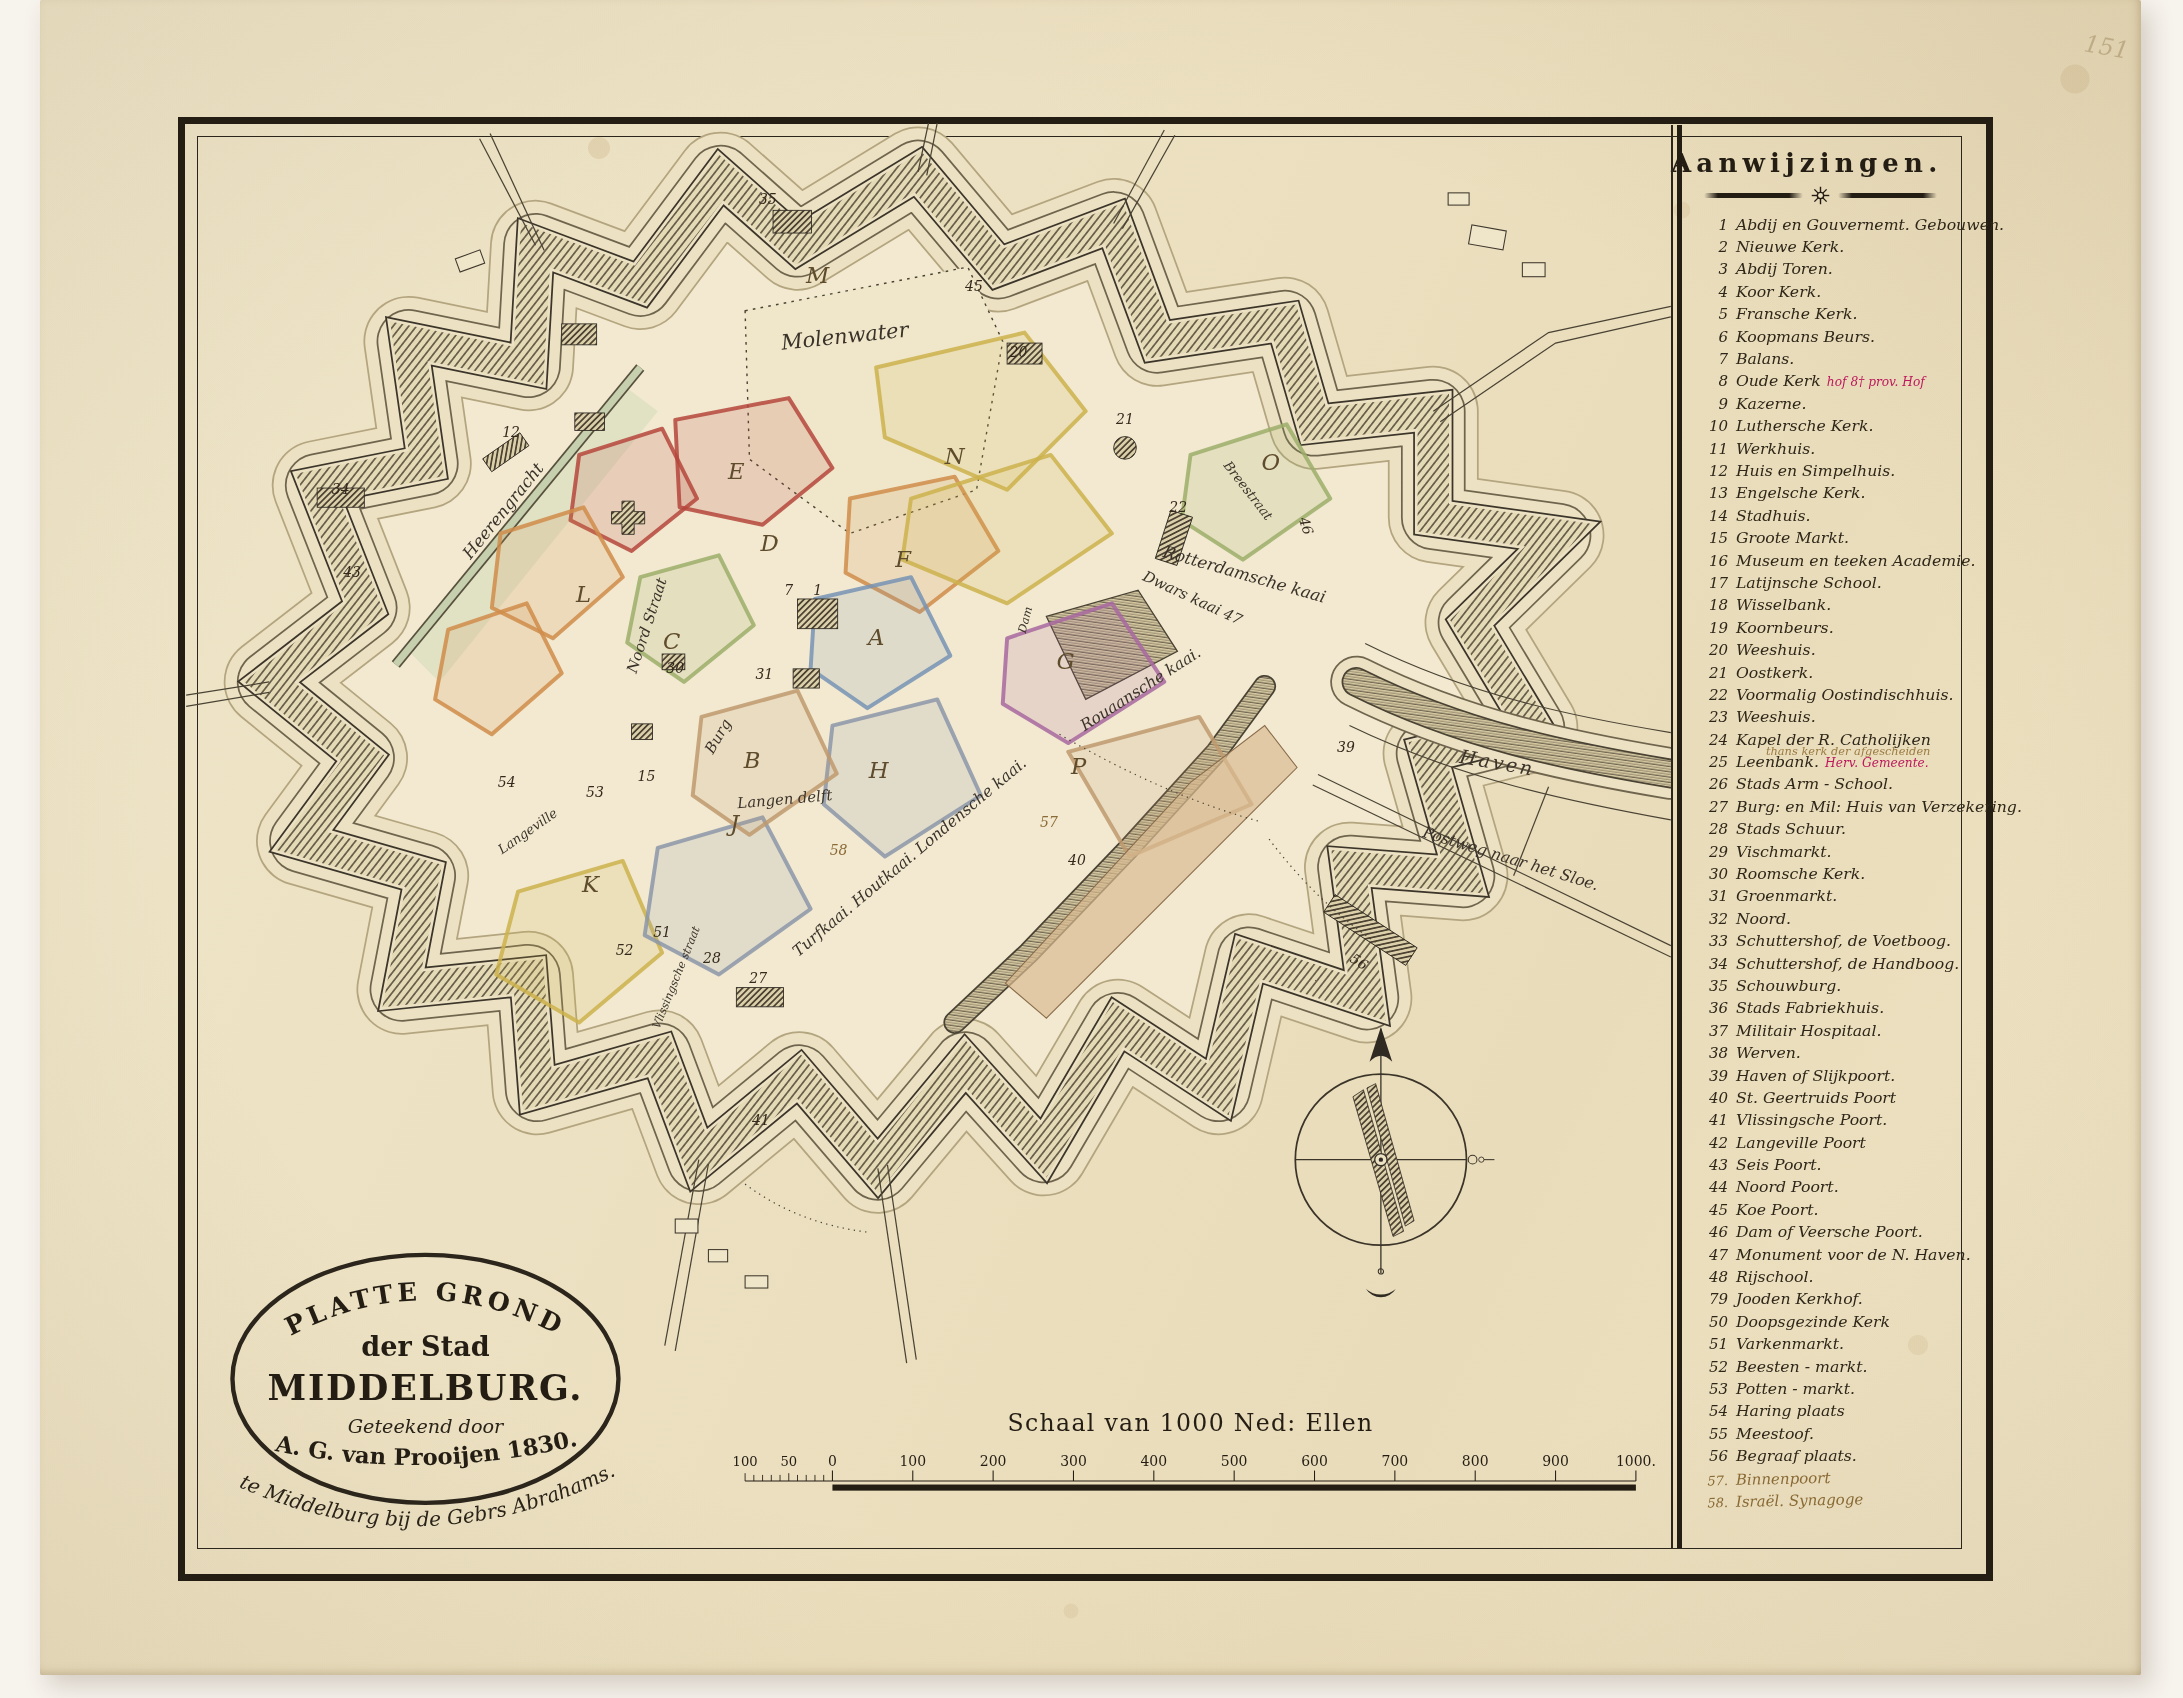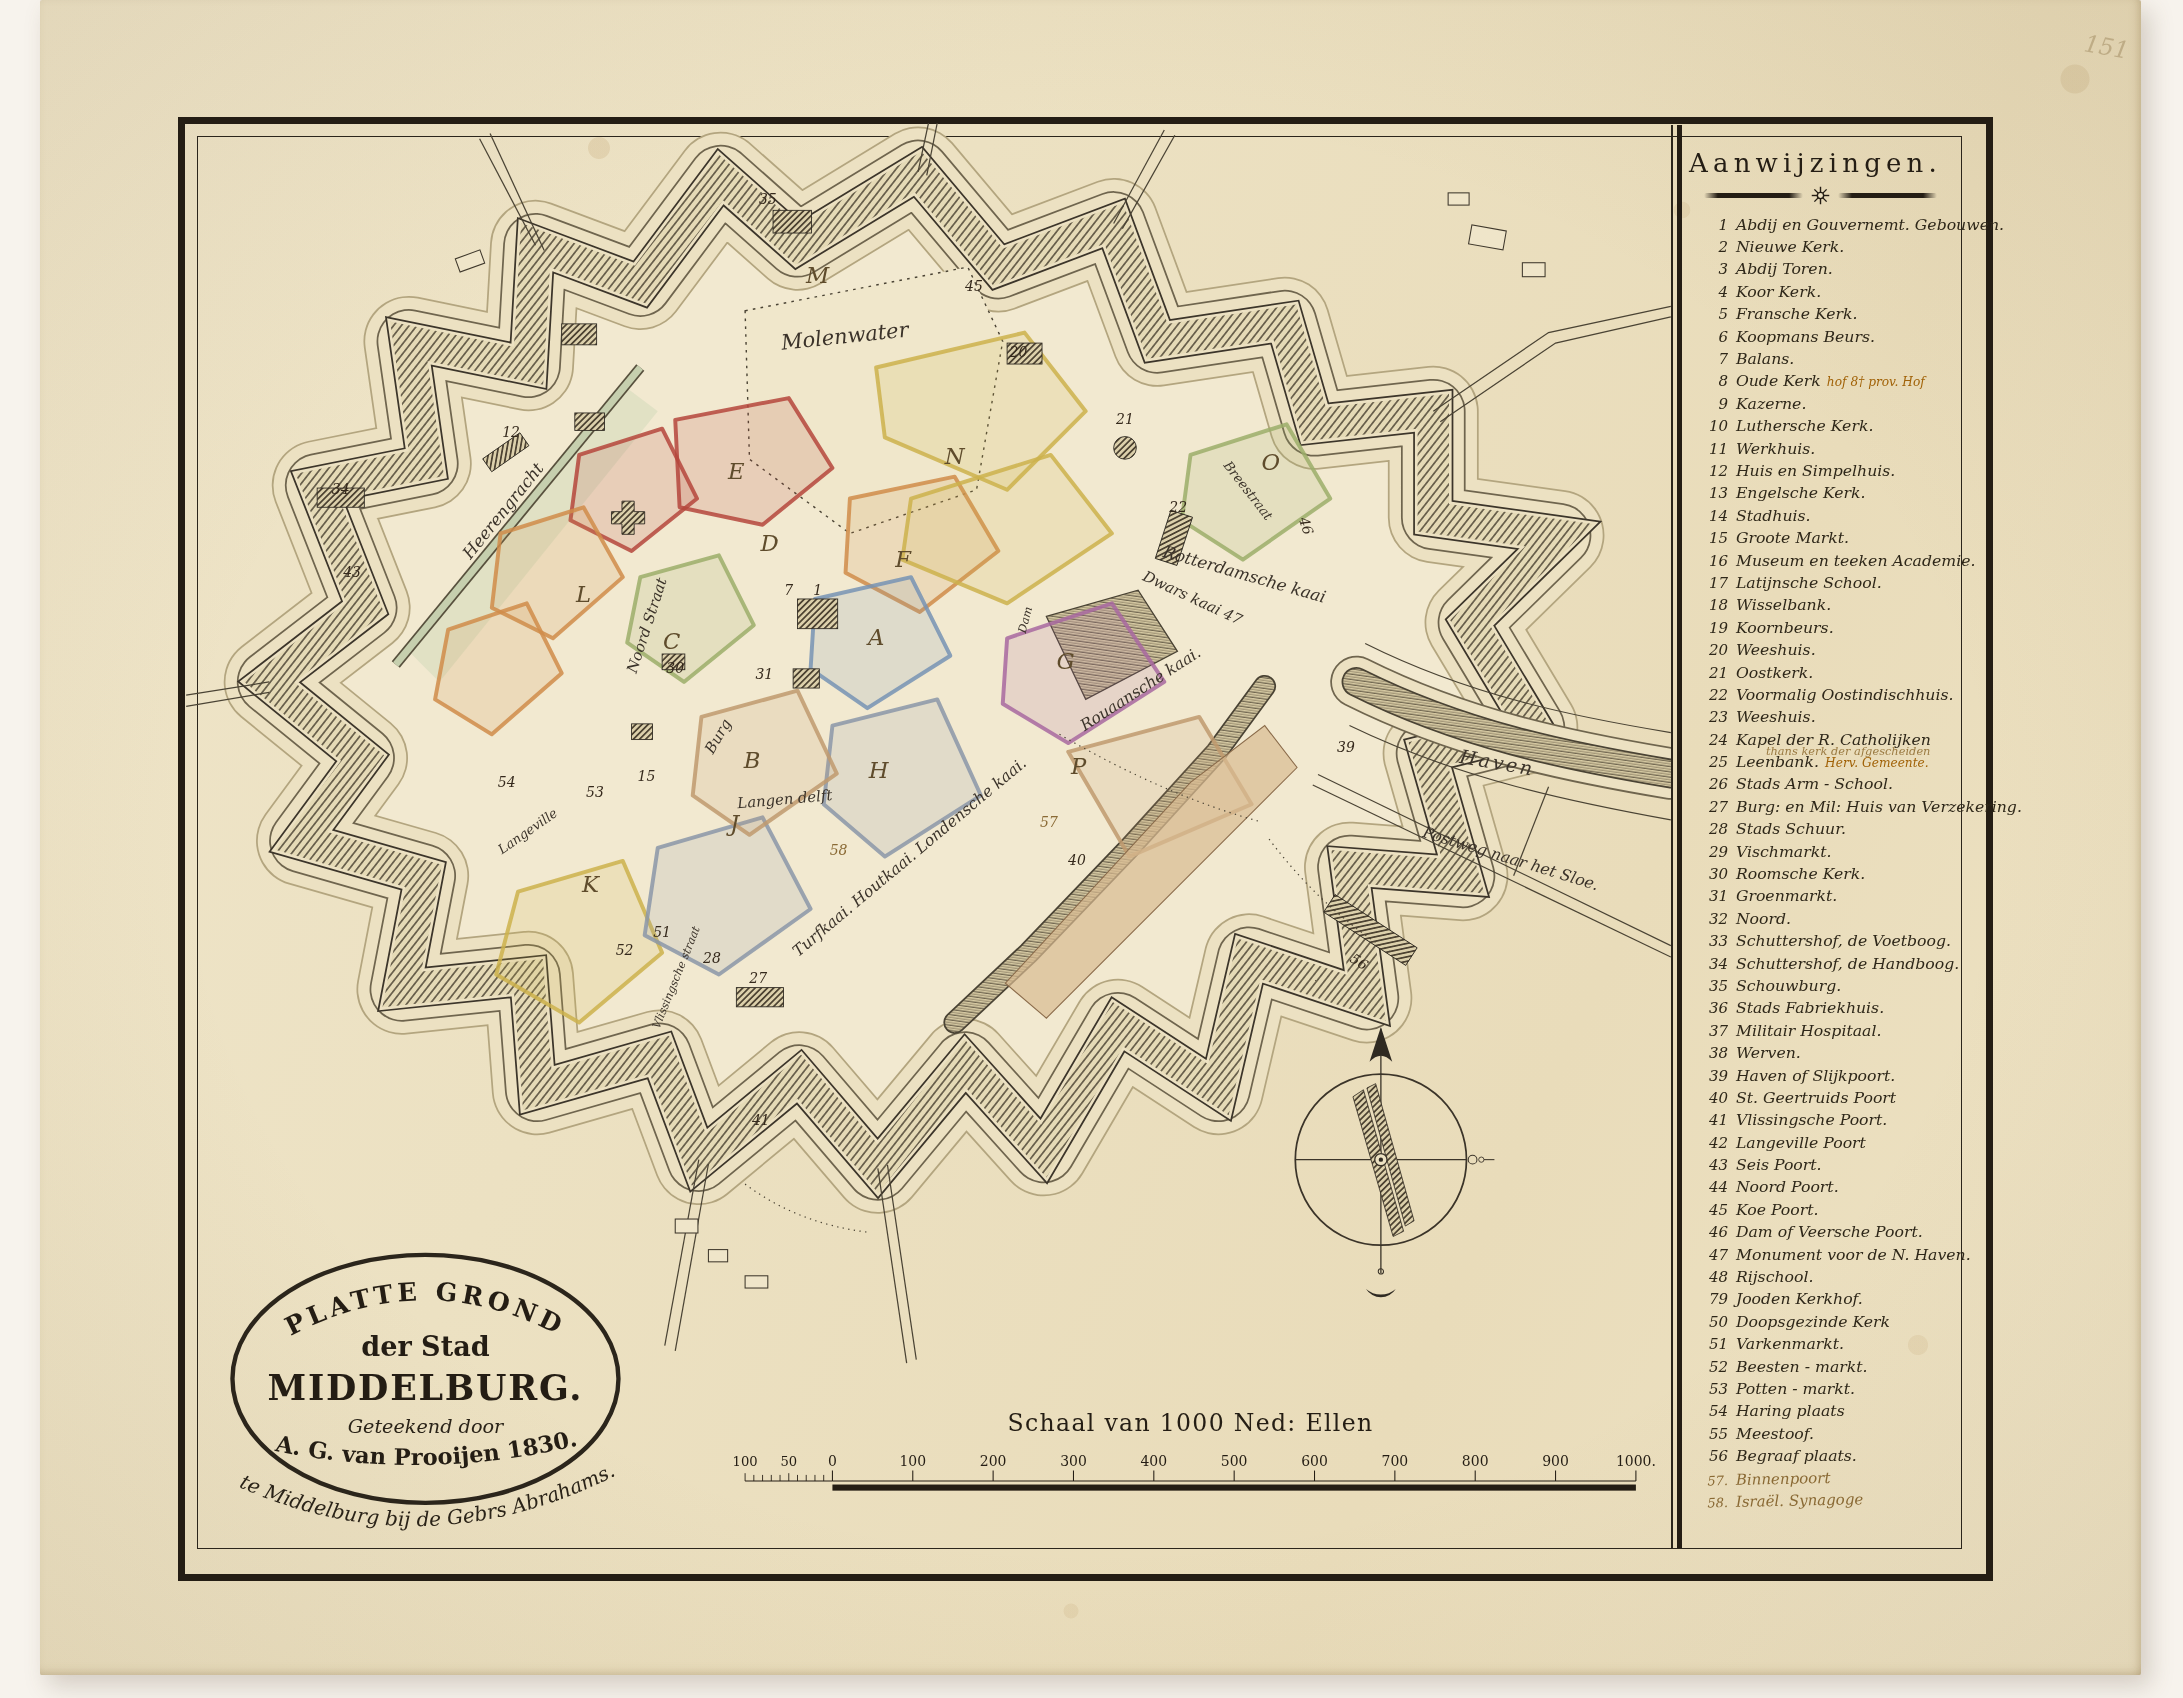--- a/index.html
+++ b/index.html
@@ -28,29 +28,29 @@
   .frame-outer{position:absolute;left:178px;top:117px;width:1801px;height:1450px;border:7.9px solid #241d14;box-sizing:content-box;}
   .frame-inner{position:absolute;left:197px;top:136px;width:1763px;height:1411px;border:1.7px solid #2b251b;}
   .map-svg{position:absolute;left:186px;top:123px;}
 
   .legend{
     position:absolute;left:1671px;top:125px;width:289px;height:1423px;color:#2a2318;
   }
   .legend::before{content:"";position:absolute;left:0;top:0;bottom:0;width:1.7px;background:#2b251b;}
   .legend::after{content:"";position:absolute;left:6.1px;top:0;bottom:0;width:5.2px;background:#241d14;}
   .legend-title{
-    margin-top:23px;text-align:center;font-size:26px;letter-spacing:5.2px;font-weight:400;color:#241d14;
+    margin-top:23px;text-align:left;font-size:26px;letter-spacing:5.2px;font-weight:700;color:#241d14;
   }
   .legend-orn{display:flex;align-items:center;justify-content:center;gap:7px;margin:7px 23px 8.7px 33px;}
   .orn-line{height:4.4px;flex:1;background:linear-gradient(90deg,transparent,#241d14 14%,#241d14 86%,transparent);border-radius:2.6px;}
   .legend-list{margin-left:26px;margin-right:7px;}
   .legend-row{display:flex;height:22.4px;align-items:baseline;overflow:visible;font-style:italic;font-size:15.7px;color:#2e2719;}
   .legend-row .num{width:31px;text-align:right;margin-right:7.9px;flex:none;font-size:15px;}
   .legend-row .lbl{white-space:nowrap;}
-  .anno-inline{color:#a16207;font-size:12.2px;margin-left:6.1px;}
+  .anno-inline{color:#be185d;font-size:12.2px;margin-left:6.1px;}
   .anno-below{display:block;color:#9a7a42;font-size:11.4px;line-height:8.7px;margin-left:30px;margin-top:-1.7px;}
   .legend-row.hand{color:#8a6a35;transform:rotate(-1.2deg);font-size:15px;}
   .legend-row.hand .num{font-size:13px;}
 
   .corner-mark{
     position:absolute;left:2084px;top:33px;color:rgba(130,103,58,.35);
     font-style:italic;font-size:23.6px;transform:rotate(10deg);
   }
   svg text{font-family:"DejaVu Serif","Liberation Serif",serif;}
 </style>

